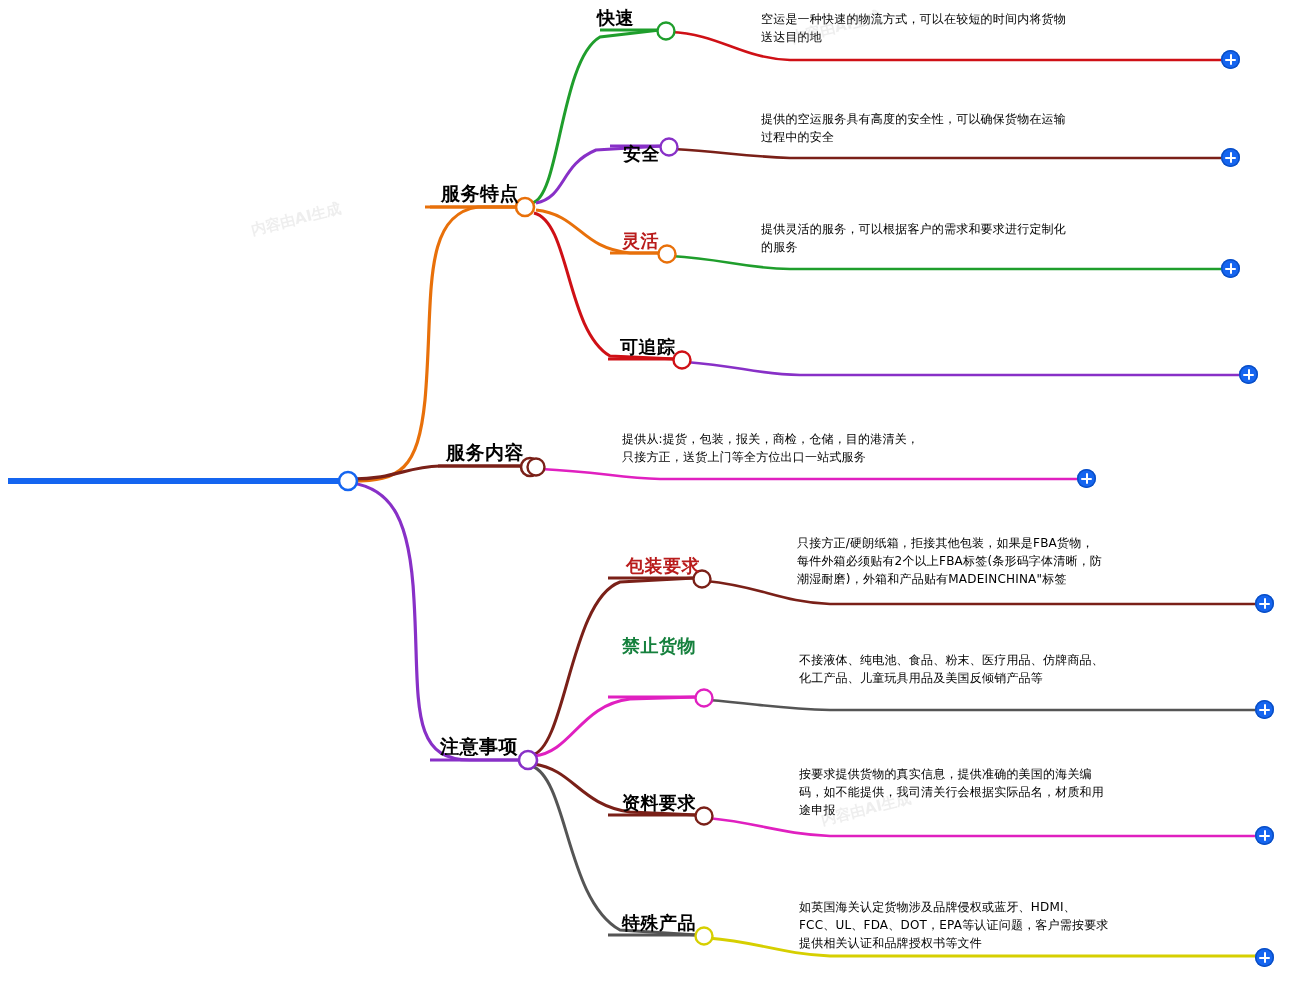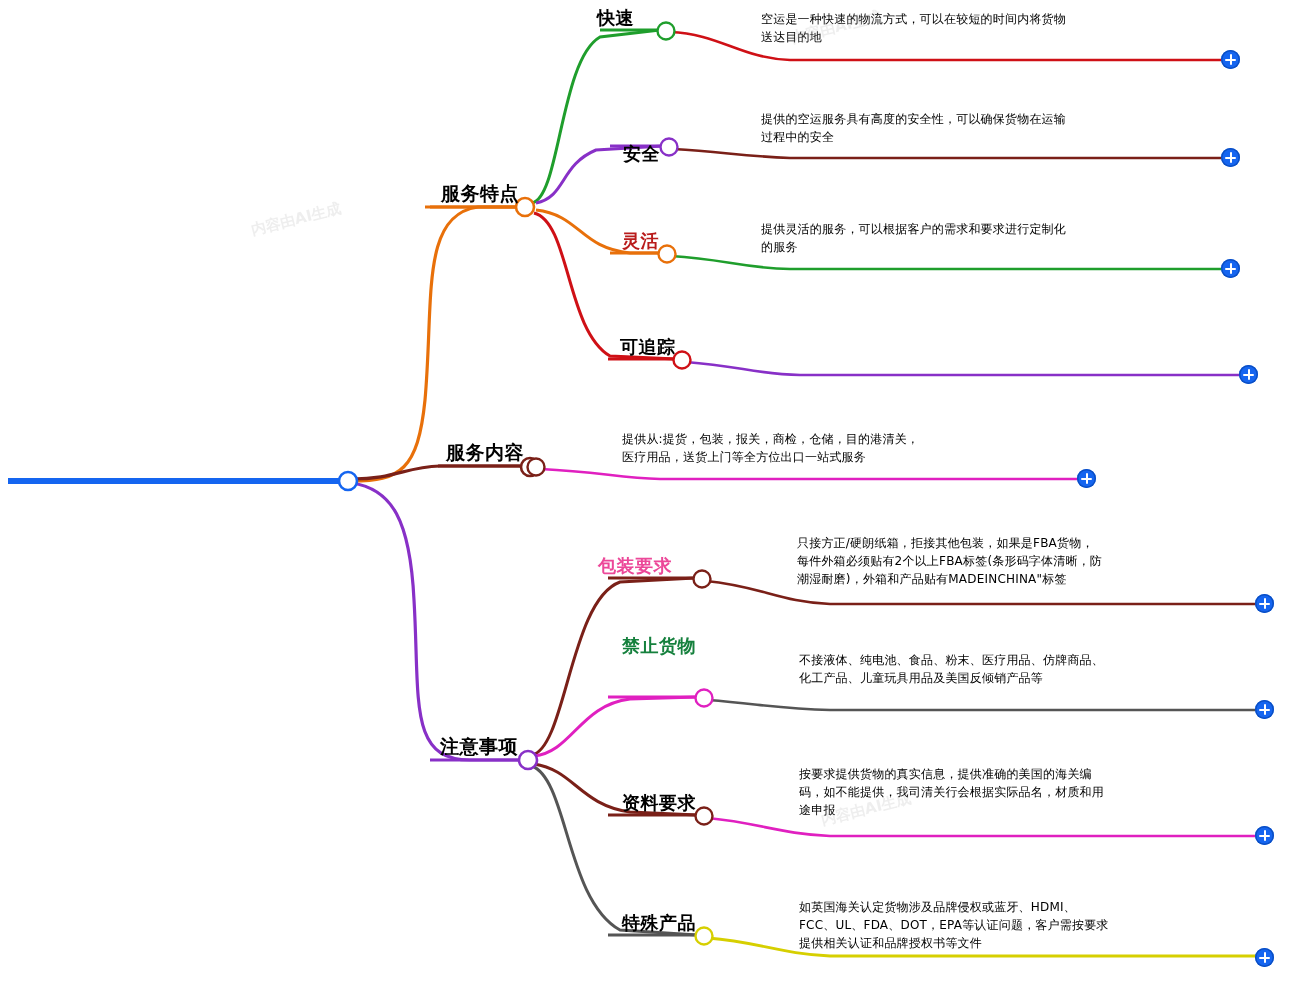--- a/index.html
+++ b/index.html
@@ -158,34 +158,34 @@
 
   <div class="label branch-label" style="left:441px; top:184px;">服务特点</div>
   <div class="label branch-label" style="left:446px; top:443px;">服务内容</div>
   <div class="label branch-label" style="left:440px; top:737px;">注意事项</div>
 
   <div class="label leaf-label" style="left: 597px; top: 9px; color: rgb(0, 0, 0);">快速</div>
   <div class="label leaf-label" style="left: 623px; top: 125px; color: #000000; margin-top: 20px;">安全</div>
   <div class="label leaf-label" style="left: 622px; top: 232px; color: #b91c1c;">灵活</div>
   <div class="label leaf-label" style="left: 620px; top: 338px; color: rgb(0, 0, 0);">可追踪</div>
 
-  <div class="label leaf-label" style="left: 598px; top: 557px; color: #ec4899;">包装要求</div>
+  <div class="label leaf-label" style="left: 626px; top: 557px; color: #b91c1c;">包装要求</div>
   <div class="label leaf-label" style="left: 622px; top: 637px; color: #15803d;">禁止货物</div>
   <div class="label leaf-label" style="left: 622px; top: 794px; color: rgb(0, 0, 0);">资料要求</div>
   <div class="label leaf-label" style="left: 622px; top: 914px; color: rgb(0, 0, 0);">特殊产品</div>
 
   <div class="desc" style="left:761px; top:10px; width:470px;">空运是一种快速的物流方式，可以在较短的时间内将货物
 送达目的地</div>
   <div class="desc" style="left:761px; top:110px; width:470px;">提供的空运服务具有高度的安全性，可以确保货物在运输
 过程中的安全</div>
   <div class="desc" style="left:761px; top:220px; width:470px;">提供灵活的服务，可以根据客户的需求和要求进行定制化
 的服务</div>
 
   <div class="desc" style="left:622px; top:430px; width:460px;">提供从:提货，包装，报关，商检，仓储，目的港清关，
-医疗用品，送货上门等全方位出口一站式服务</div>
+只接方正，送货上门等全方位出口一站式服务</div>
 
   <div class="desc" style="left:797px; top:534px; width:470px;">只接方正/硬朗纸箱，拒接其他包装，如果是FBA货物，
 每件外箱必须贴有2个以上FBA标签(条形码字体清晰，防
 潮湿耐磨)，外箱和产品贴有MADEINCHINA"标签</div>
   <div class="desc" style="left:799px; top:651px; width:470px;">不接液体、纯电池、食品、粉末、医疗用品、仿牌商品、
 化工产品、儿童玩具用品及美国反倾销产品等</div>
   <div class="desc" style="left:799px; top:765px; width:470px;">按要求提供货物的真实信息，提供准确的美国的海关编
 码，如不能提供，我司清关行会根据实际品名，材质和用
 途申报</div>
   <div class="desc" style="left:799px; top:898px; width:470px;">如英国海关认定货物涉及品牌侵权或蓝牙、HDMI、

